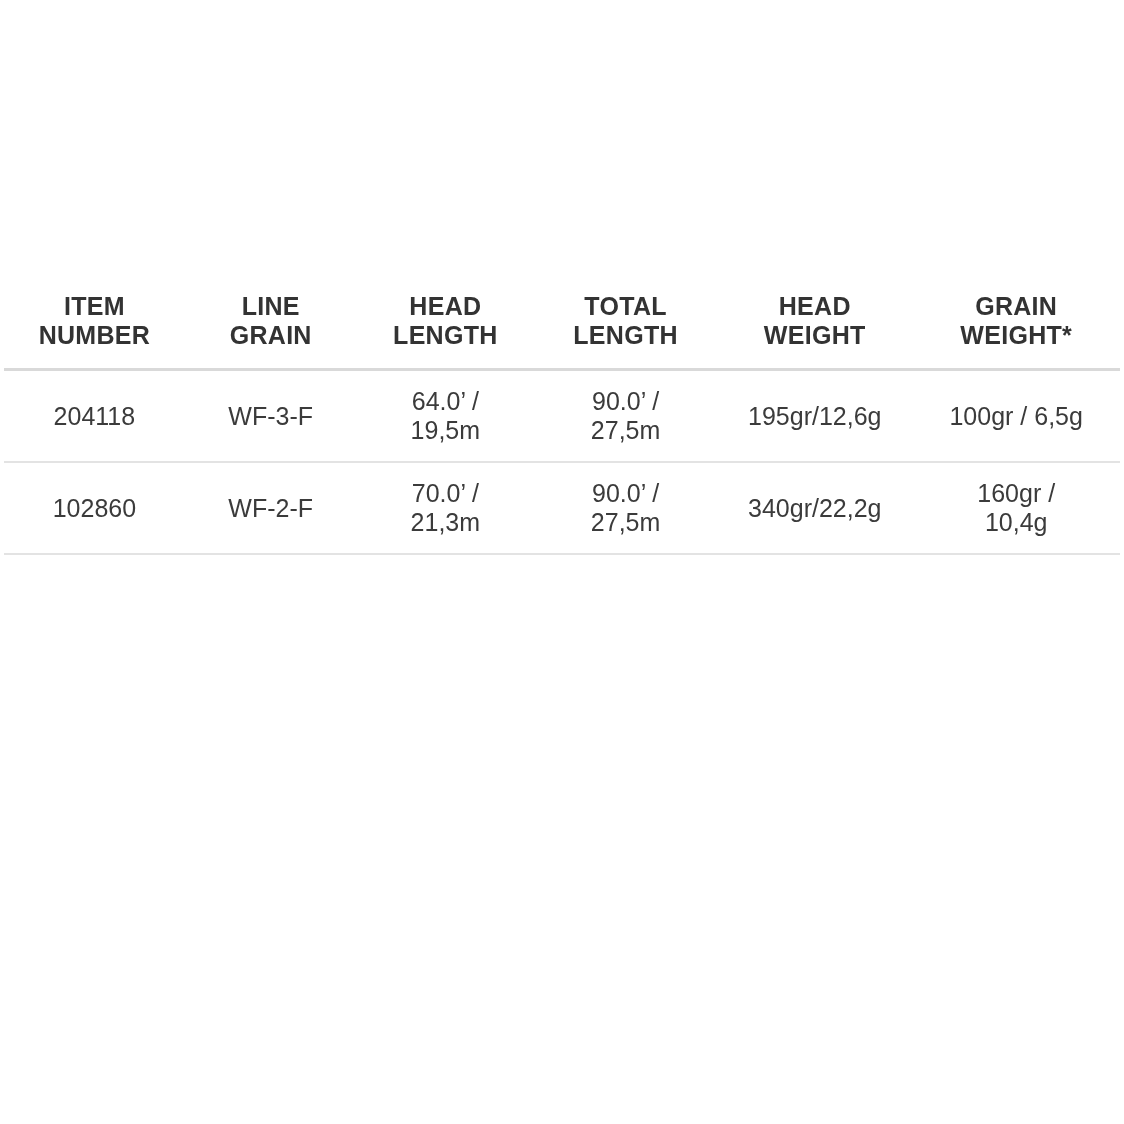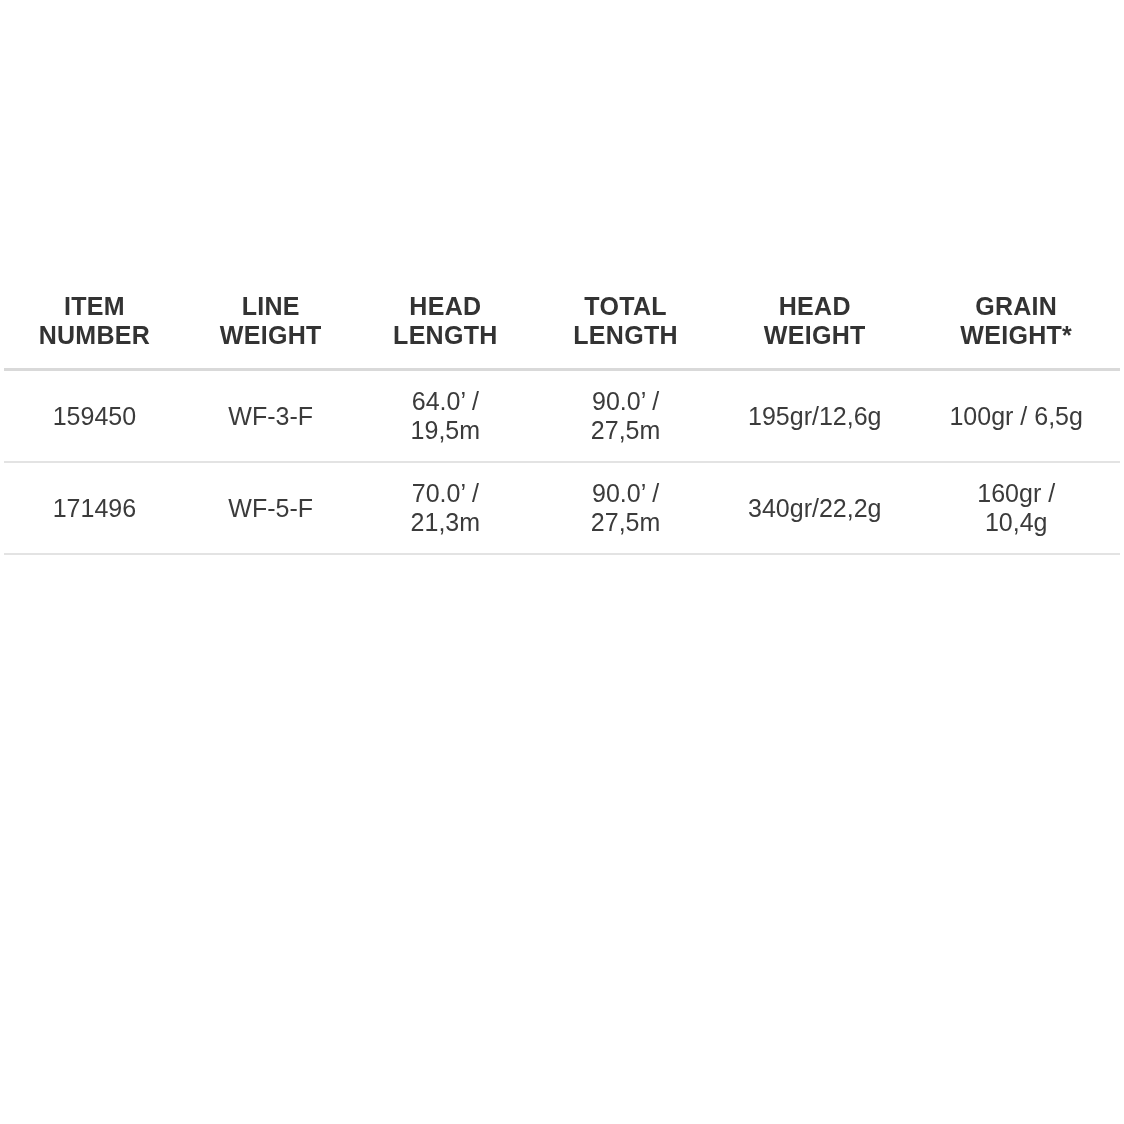--- a/index.html
+++ b/index.html
@@ -65,45 +65,45 @@
         <col class="c3">
         <col class="c4">
         <col class="c5">
         <col class="c6">
     </colgroup>
     <thead>
       <tr>
         <th>ITEM
 NUMBER</th>
         <th>LINE
-WEIGHT</th>
+GRAIN</th>
         <th>HEAD
 LENGTH</th>
         <th>TOTAL
 LENGTH</th>
         <th>HEAD
 WEIGHT</th>
         <th>GRAIN
 WEIGHT*</th>
       </tr>
     </thead>
     <tbody>
       <tr>
-        <td>159450</td>
+        <td>204118</td>
         <td>WF-3-F</td>
         <td>64.0’ /
 19,5m</td>
         <td>90.0’ /
 27,5m</td>
         <td>195gr/12,6g</td>
         <td>100gr / 6,5g</td>
       </tr>
       <tr>
-        <td>171496</td>
-        <td>WF-5-F</td>
+        <td>102860</td>
+        <td>WF-2-F</td>
         <td>70.0’ /
 21,3m</td>
         <td>90.0’ /
 27,5m</td>
         <td>340gr/22,2g</td>
         <td>160gr /
 10,4g</td>
       </tr>
     </tbody>
   </table>

